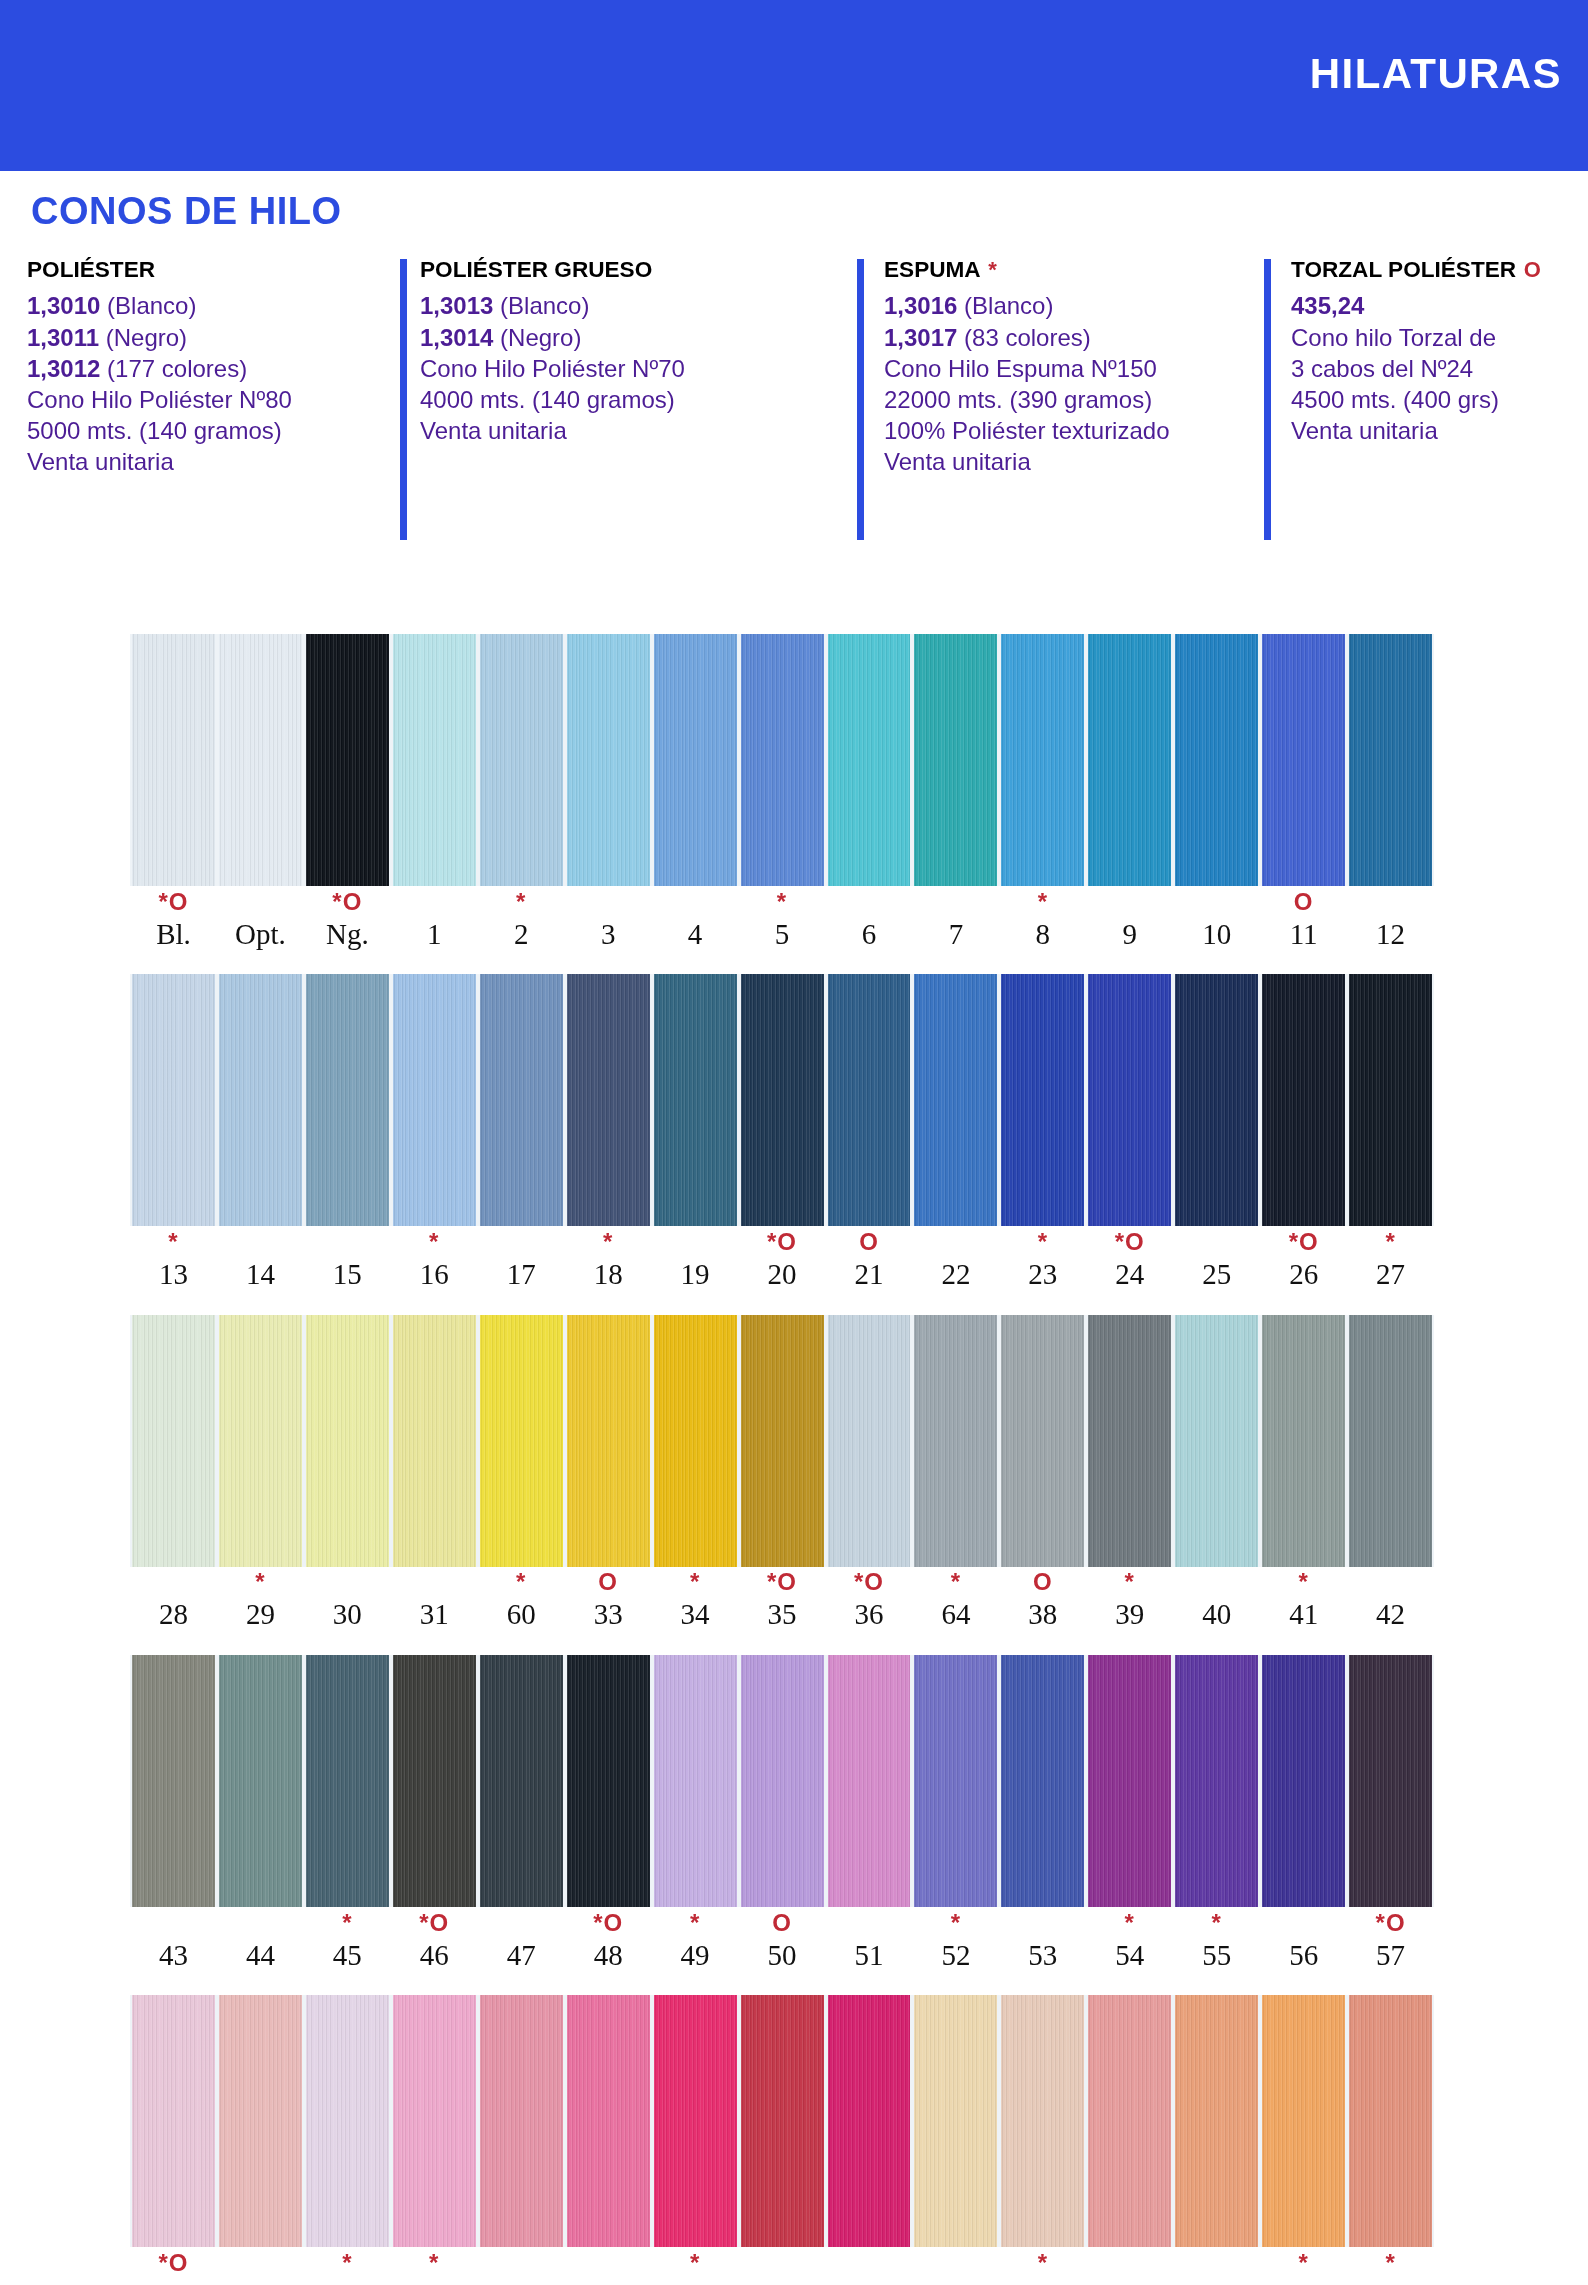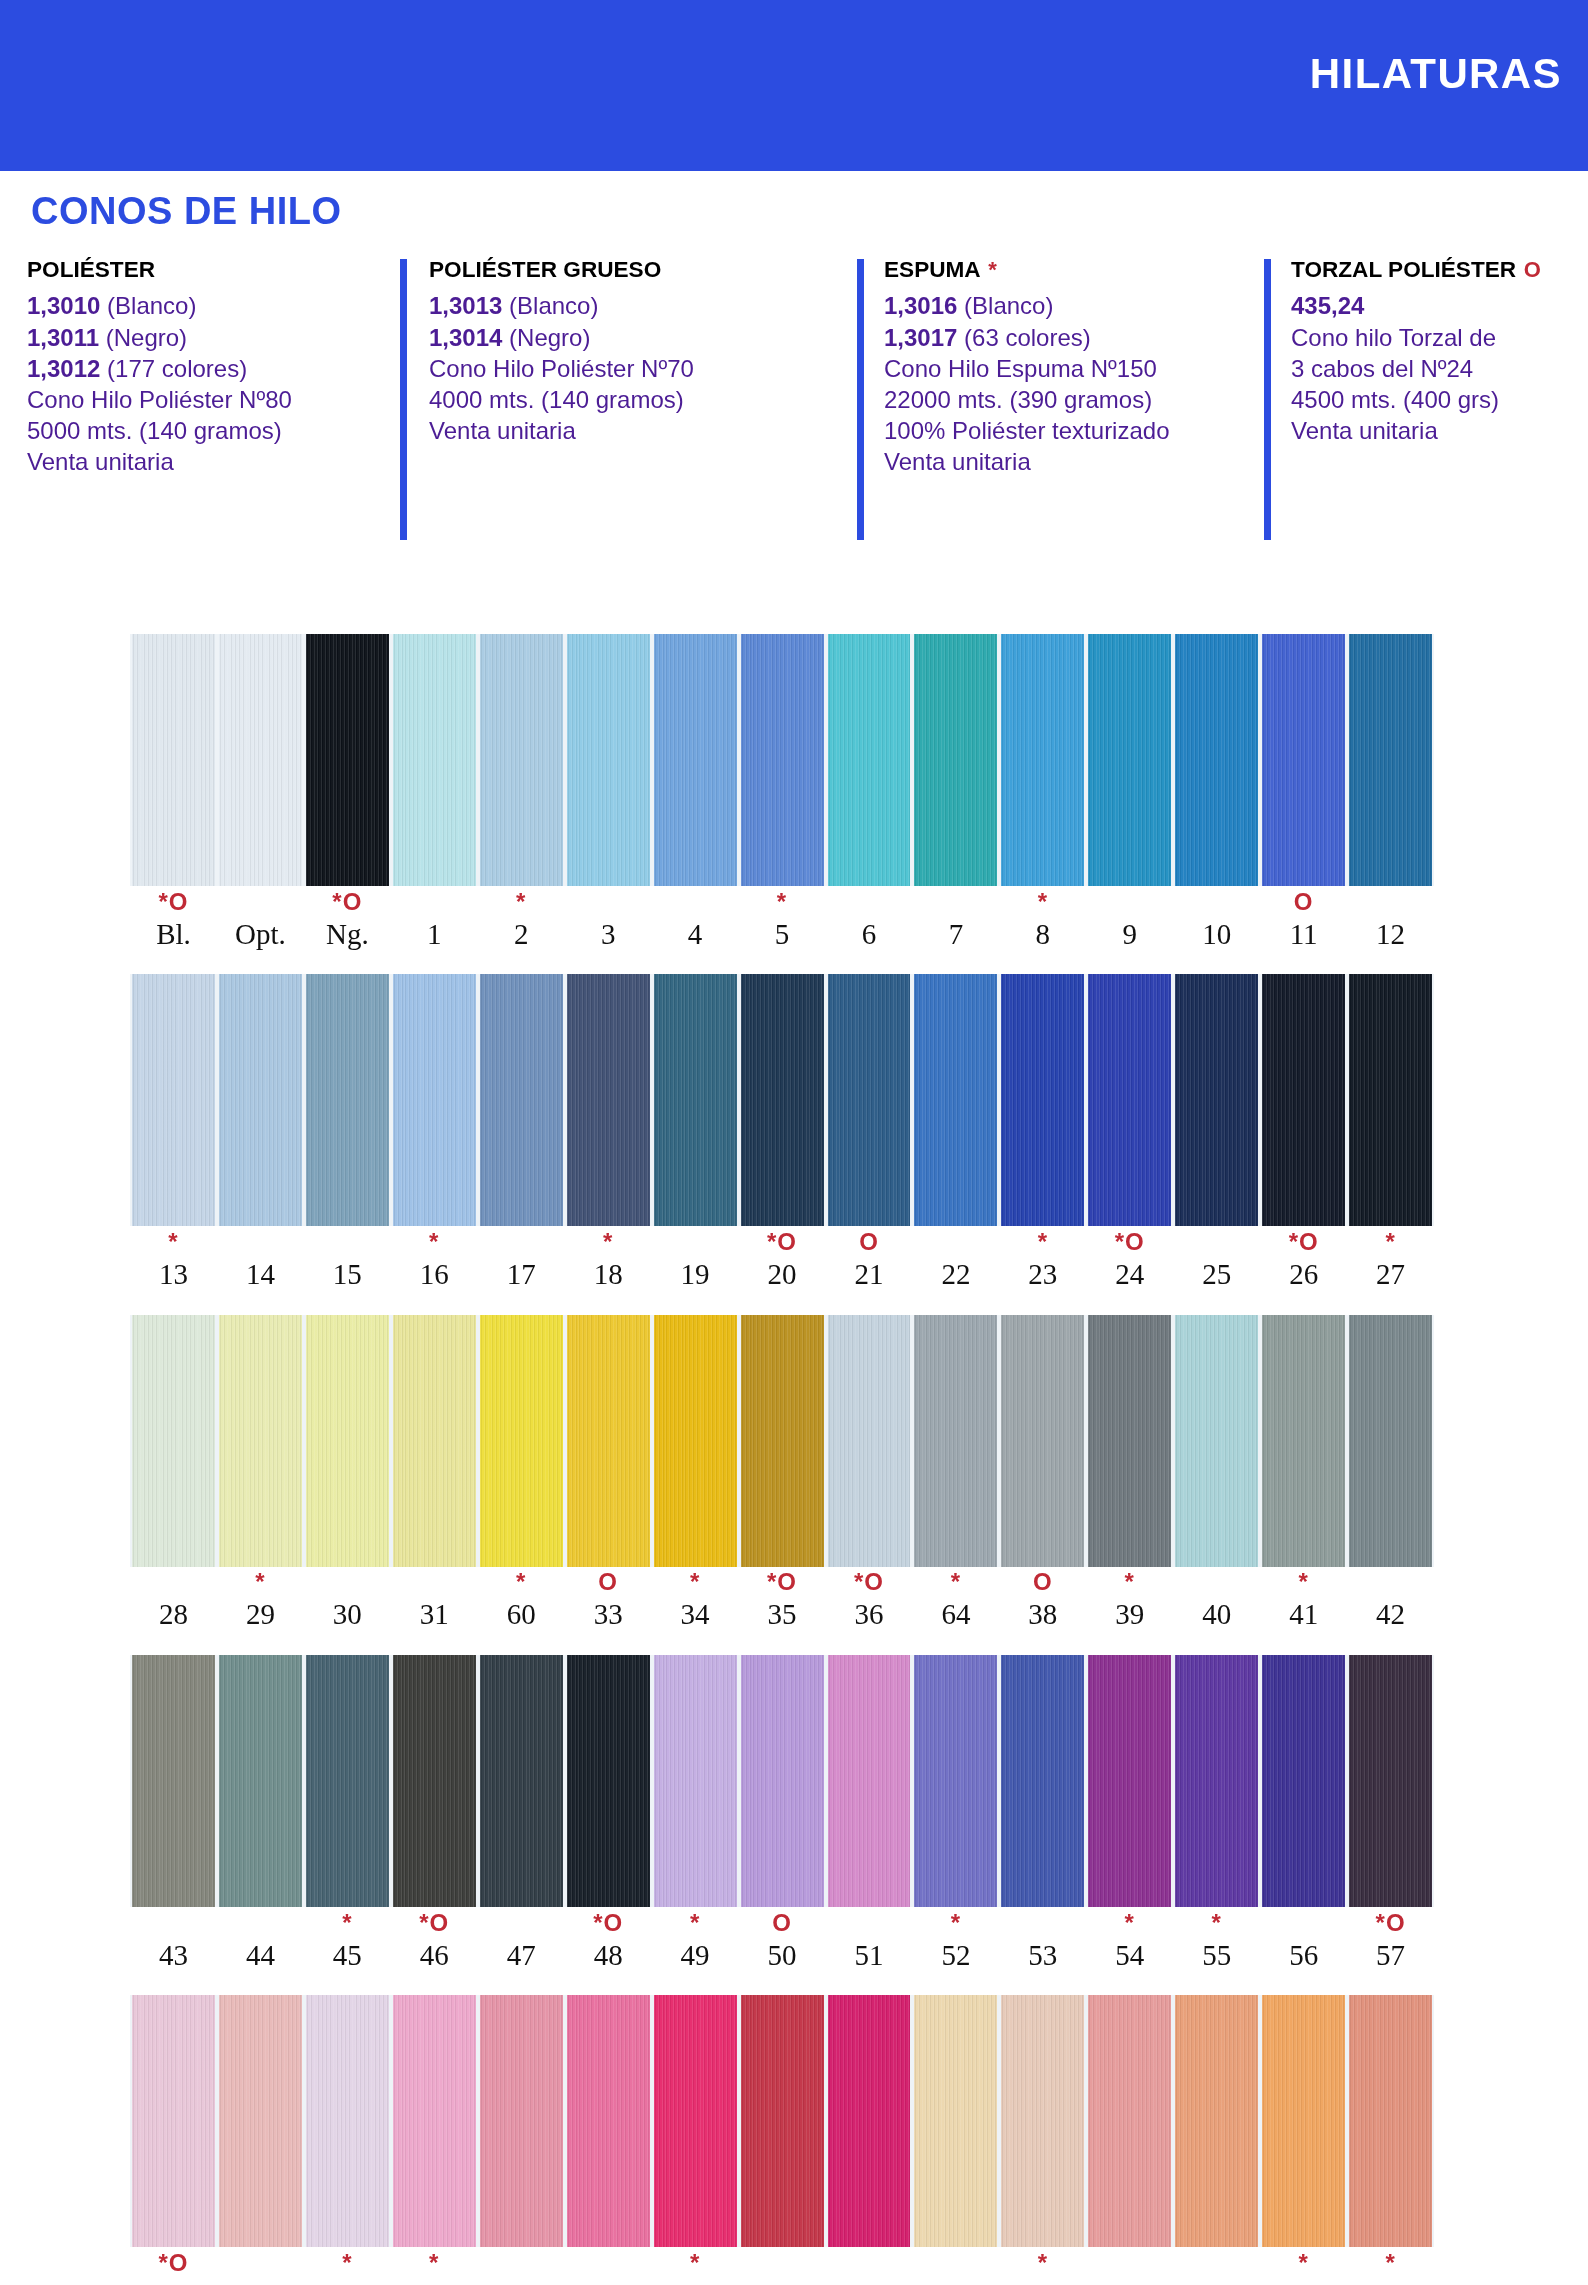--- a/index.html
+++ b/index.html
@@ -52,21 +52,21 @@
   }
   .prod-head .mk{color:#c02a36;font-weight:bold;padding-left:7.7px;font-size:22px;}
   .prod-line{
     font-size:24px;color:#4c1d95;line-height:1.30;white-space:nowrap;
   }
   .prod-line b{font-weight:bold;}
 
   #col-0{left:0px;width:361px;}
   #col-0 .col-inner{padding-left:0px;}
   #col-1{left:373px;width:377px;}
-  #col-1 .col-inner{padding-left:29px;}
+  #col-1 .col-inner{padding-left:20px;}
   #col-2{left:790px;width:423px;margin-left:40px;}
   #col-2 .col-inner{padding-left:27px;}
   #col-3{left:1237px;width:336px;}
   #col-3 .col-inner{padding-left:27px;}
 
   
   #swatch-area{
     position:absolute;left:130px;top:634px;width:1304px;
   }
   .swatch-row{position:relative;width:1304px;margin-bottom:13.4px;}
@@ -145,21 +145,21 @@
     </div>
   </div>
 
   <div class="product-col" id="col-2">
     <div class="divider"></div>
     <div class="col-inner">
       <div class="prod-head">
         <span>ESPUMA</span><span class="mk">*</span>
       </div>
       <div class="prod-line"><b>1,3016</b><span> (Blanco)</span></div>
-      <div class="prod-line"><b>1,3017</b><span> (63 colores)</span></div>
+      <div class="prod-line"><b>1,3017</b><span> (83 colores)</span></div>
       <div class="prod-line">Cono Hilo Espuma Nº150</div>
       <div class="prod-line">22000 mts. (390 gramos)</div>
       <div class="prod-line">100% Poliéster texturizado</div>
       <div class="prod-line">Venta unitaria</div>
     </div>
   </div>
 
   <div class="product-col" id="col-3">
     <div class="divider"></div>
     <div class="col-inner">

